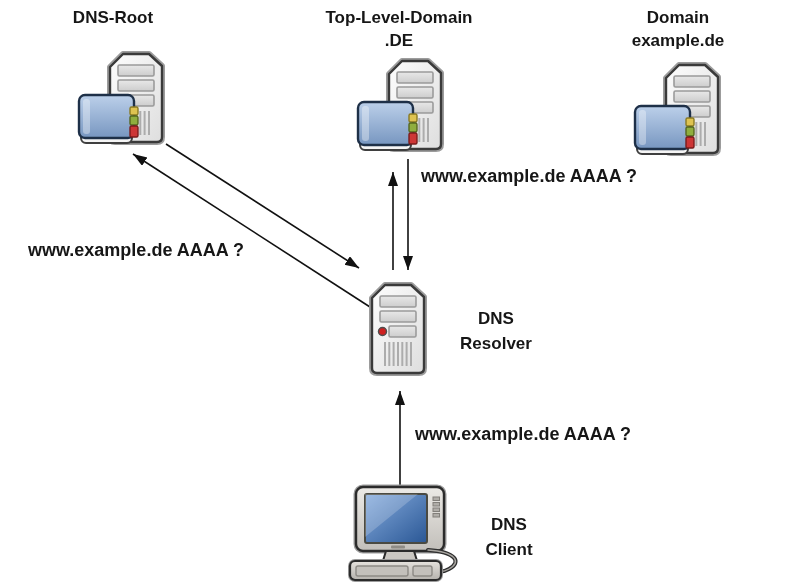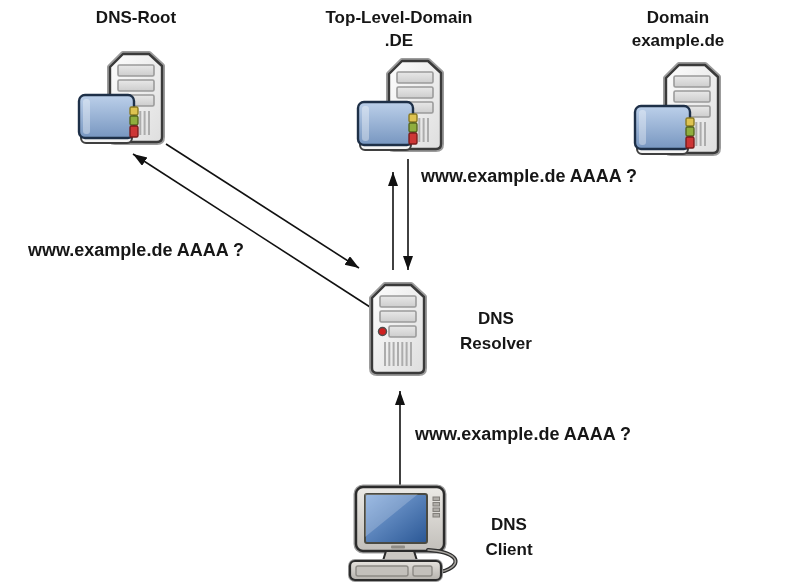--- a/index.html
+++ b/index.html
@@ -25,21 +25,21 @@
   .node-label.wide { line-height: 25px; }
   .node-label .line { display: block; }
   .edge-label {
     position: absolute;
     font-weight: bold;
     font-size: 18px;
     color: #161616;
     white-space: nowrap;
   }
   
-  #lbl-root     { left: 136px; top: 6px; }
+  #lbl-root     { left: 113px; top: 6px; }
   #lbl-tld      { left: 399px; top: 6px; }
   #lbl-domain   { left: 678px; top: 6px; }
   #lbl-resolver { left: 496px; top: 306px; }
   #lbl-client   { left: 509px; top: 512px; }
   #q-root   { left: 28px;  top: 240px; }
   #q-tld    { left: 421px; top: 166px; }
   #q-client { left: 415px; top: 424px; }
 </style>
 </head>
 <body>

